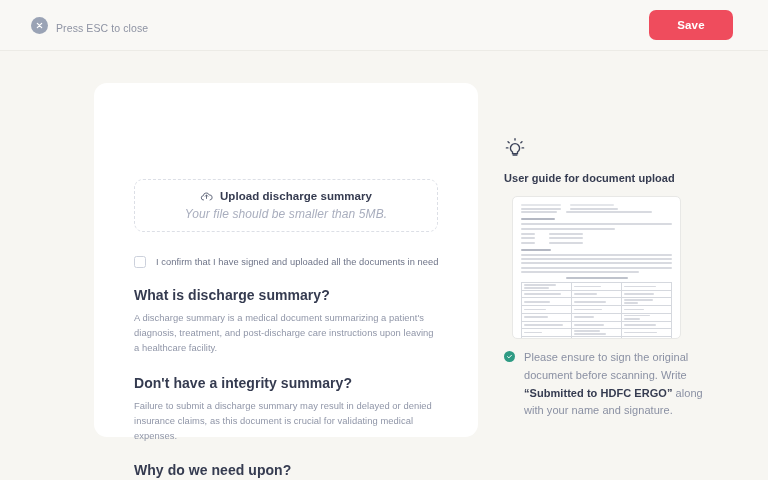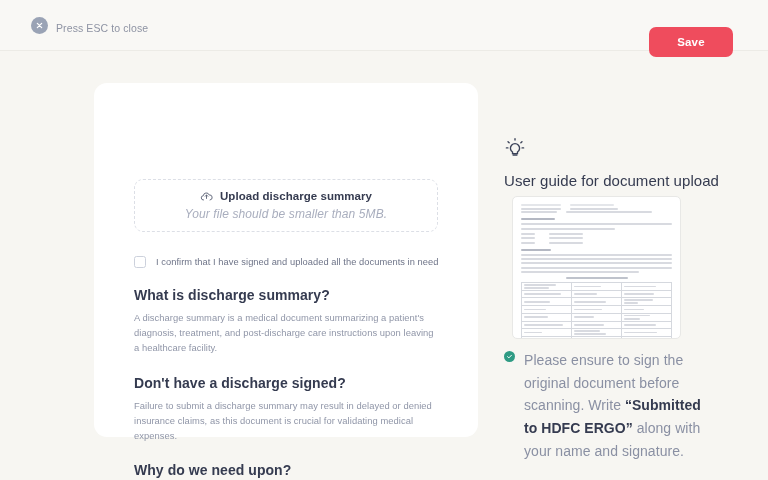--- a/index.html
+++ b/index.html
@@ -43,21 +43,21 @@
   .esc-icon svg { display: block; }
   .esc-label {
     font-size: 10.5px;
     color: #8e93a3;
     letter-spacing: .1px;
     white-space: nowrap;
   }
   .save-button {
     position: absolute;
     right: 35px;
-    top: 27px;
+    top: 10px;
     width: 84px;
     height: 30px;
     background: #ef4c5d;
     border: none;
     border-radius: 7px;
     color: #ffffff;
     font-size: 11.5px;
     font-weight: bold;
     font-family: "Liberation Sans", sans-serif;
     cursor: pointer;
@@ -170,22 +170,22 @@
   }
   .bulb-wrap {
     position: absolute;
     left: 0;
     top: 86px;
   }
   .guide-title {
     position: absolute;
     left: 0;
     top: 121px;
-    font-size: 15px;
-    font-weight: normal;
+    font-size: 11px;
+    font-weight: bold;
     color: #353b50;
     letter-spacing: .05px;
     white-space: nowrap;
   }
 
   .doc-preview {
     position: absolute;
     left: 8px;
     top: 145px;
     width: 169px;
@@ -257,21 +257,21 @@
     border-radius: 50%;
     flex: 0 0 auto;
     margin-top: 2px;
     display: flex;
     align-items: center;
     justify-content: center;
   }
   .tip-icon.ok { background: #2f9b84; }
   .tip-icon.no { background: #e14b4b; }
   .tip-text {
-    font-size: 14px;
+    font-size: 11px;
     line-height: 1.62;
     color: #8a90a3;
     letter-spacing: .05px;
   }
   .tip-text b { color: #353b50; font-weight: bold; }
 </style>
 </head>
 <body>
 
 <div class="topbar">
@@ -308,21 +308,21 @@
       <span class="checkbox"></span>
       <span class="confirm-label">I confirm that I have signed and uploaded all the documents in need</span>
     </div>
 
     <div class="faq">
       <div class="faq-block">
         <div class="faq-q">What is discharge summary?</div>
         <div class="faq-a">A discharge summary is a medical document summarizing a patient's diagnosis, treatment, and post-discharge care instructions upon leaving a healthcare facility.</div>
       </div>
       <div class="faq-block">
-        <div class="faq-q">Don't have a discharge signed?</div>
+        <div class="faq-q">Don't have a integrity summary?</div>
         <div class="faq-a">Failure to submit a discharge summary may result in delayed or denied insurance claims, as this document is crucial for validating medical expenses.</div>
       </div>
       <div class="faq-block">
         <div class="faq-q">Why do we need upon?</div>
         <div class="faq-a">We request discharge summaries to verify treatment necessity, billing accuracy, and prevent fraud, ensuring the integrity of the insurance system.</div>
       </div>
     </div>
   </div>
 
   <div class="guide">

